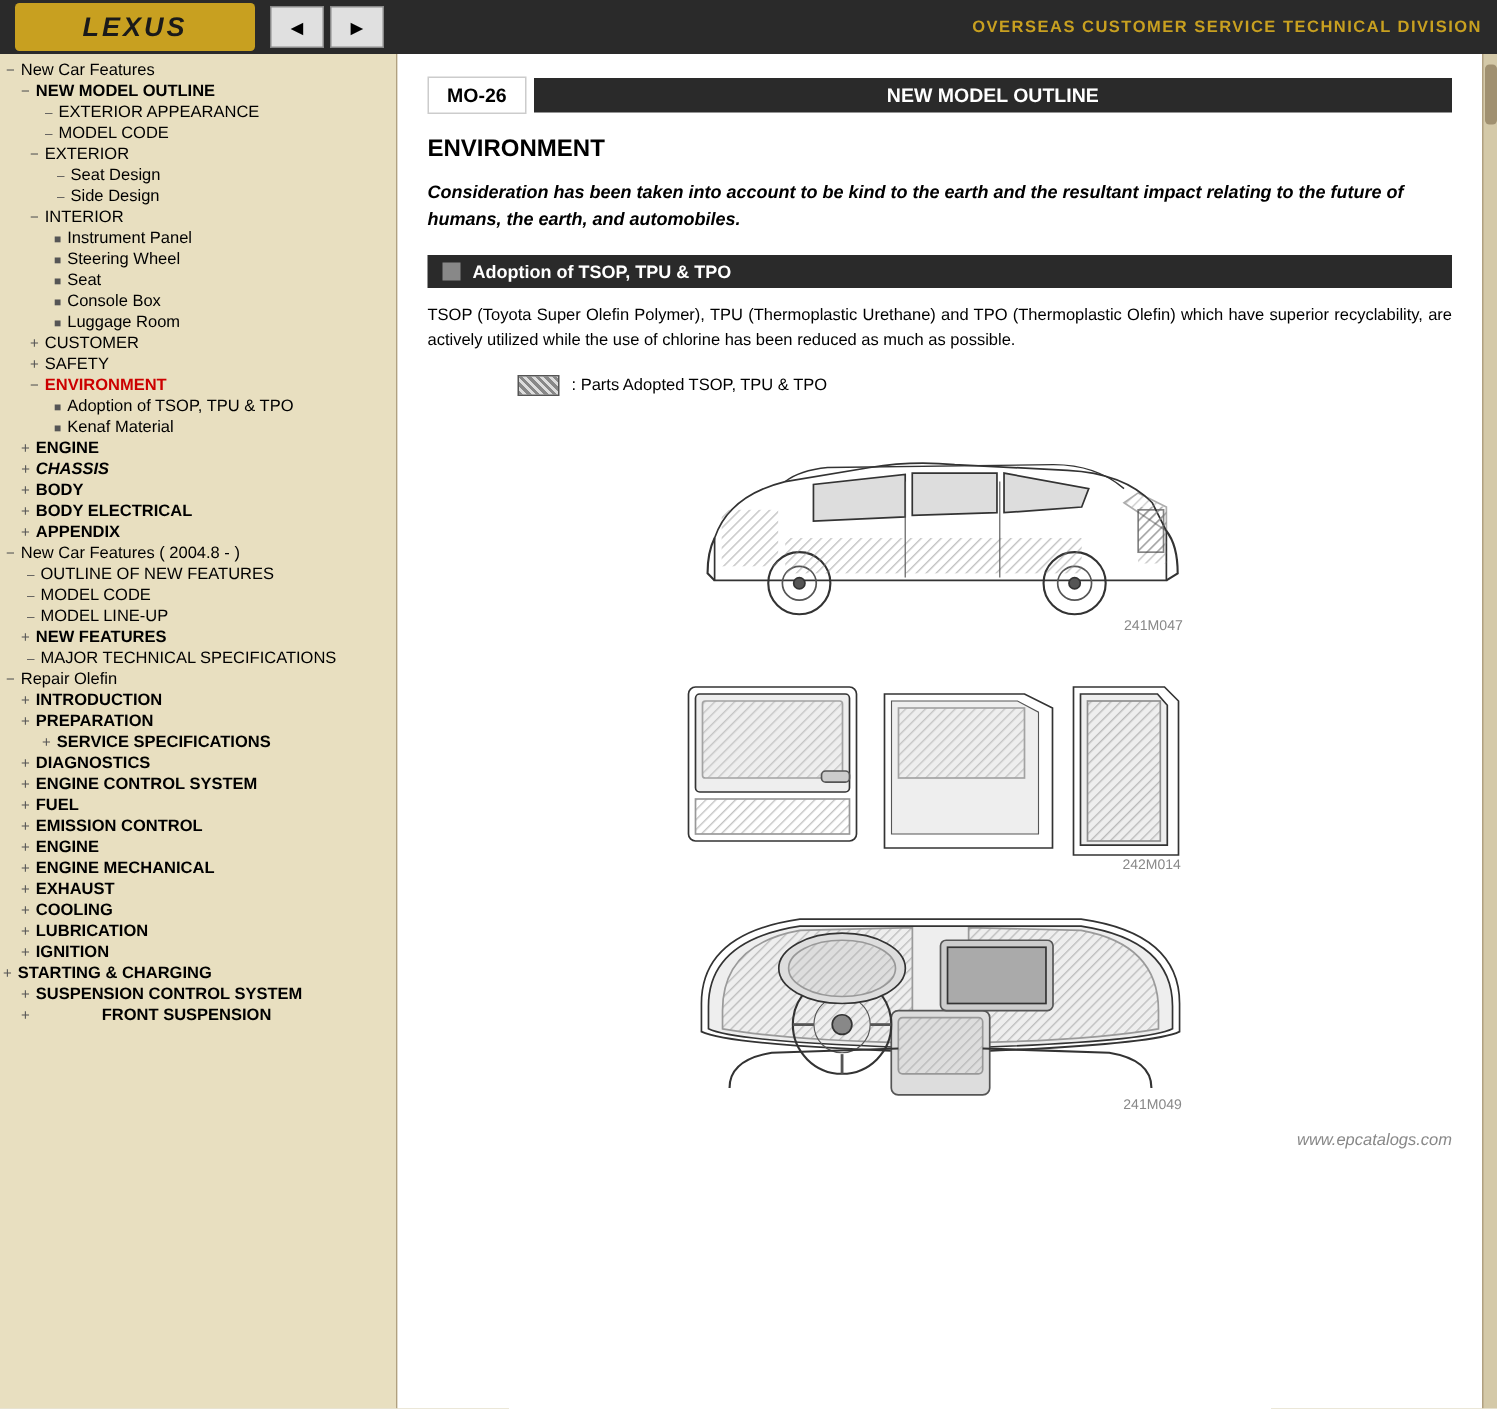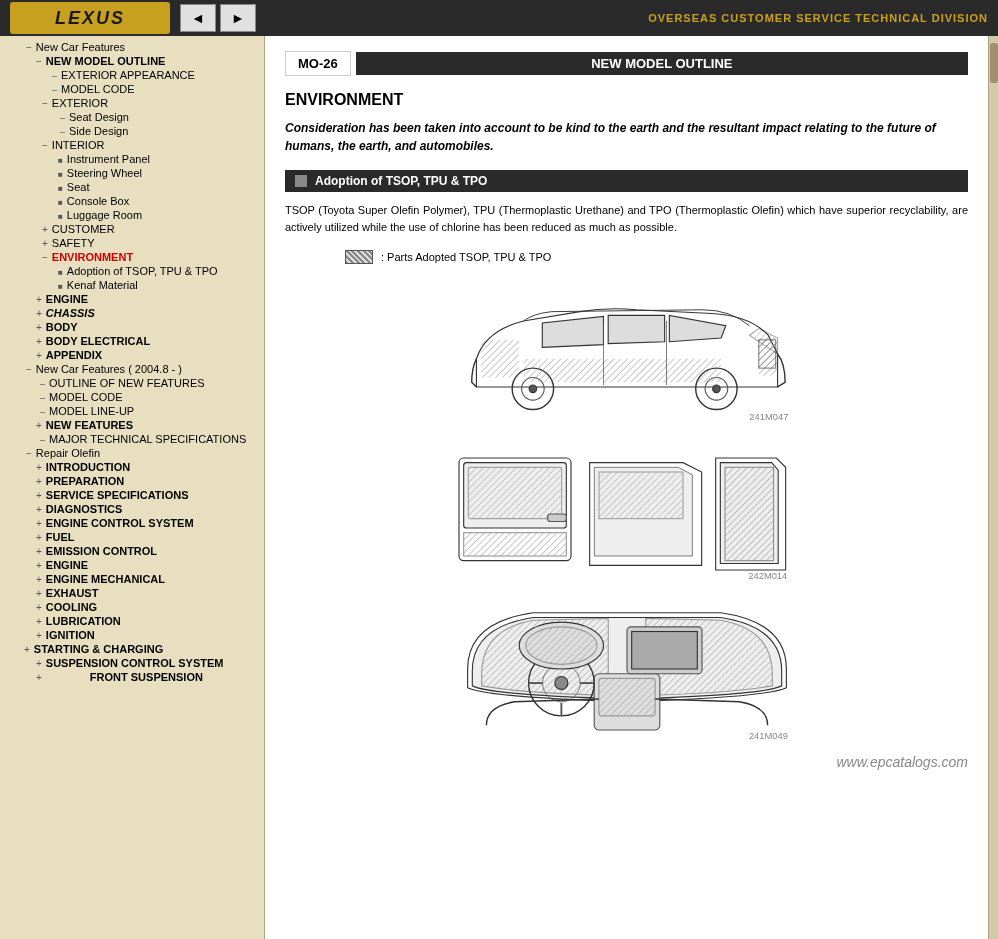--- a/index.html
+++ b/index.html
@@ -43,22 +43,22 @@
     .legend { display: flex; align-items: center; gap: 8px; margin: 10px 0 10px 60px; font-size: 11px; }
     .legend-box { width: 28px; height: 14px; background: repeating-linear-gradient(45deg, #888, #888 2px, #ddd 2px, #ddd 4px); border: 1px solid #555; }
 
     .diagram-container { display: flex; flex-direction: column; align-items: center; margin: 10px 0; }
 
     
     .car-suv-top { width: 380px; height: 160px; }
     .car-door { width: 380px; height: 140px; }
     .car-interior { width: 380px; height: 150px; }
 
-    .watermark { text-align: right; font-size: 14px; color: #888; margin-top: 10px; font-style: italic; }
-    .tree-line { display: flex; align-items: flex-end; padding: 1px 0; cursor: pointer; margin-left: 22px; }
+    .watermark { text-align: right; font-size: 11px; color: #888; margin-top: 10px; font-style: italic; }
+    .tree-line { display: flex; align-items: center; padding: 1px 0; cursor: pointer; }
 
     .minus-icon::before { content: '−'; font-size: 10px; color: #555; }
     .plus-icon::before { content: '+'; font-size: 10px; color: #555; }
   </style>
 </head>
 <body>
 
 <div class="header">
   <div class="header-logo">
     <div class="lexus-logo">
@@ -230,21 +230,21 @@
       <div class="tree-line" style="padding-left:14px;">
         <span class="plus-icon" style="margin-right:4px;"></span>
         <span style="font-weight:bold;">INTRODUCTION</span>
       </div>
 
       <div class="tree-line" style="padding-left:14px;">
         <span class="plus-icon" style="margin-right:4px;"></span>
         <span style="font-weight:bold;">PREPARATION</span>
       </div>
 
-      <div class="tree-line" style="padding-left:14px;">
+      <div class="tree-line" style="padding-left:28px;">
         <span class="plus-icon" style="margin-right:4px;"></span>
         <span style="font-weight:bold;">SERVICE SPECIFICATIONS</span>
       </div>
 
       <div class="tree-line" style="padding-left:14px;">
         <span class="plus-icon" style="margin-right:4px;"></span>
         <span style="font-weight:bold;">DIAGNOSTICS</span>
       </div>
 
       <div class="tree-line" style="padding-left:14px;">

